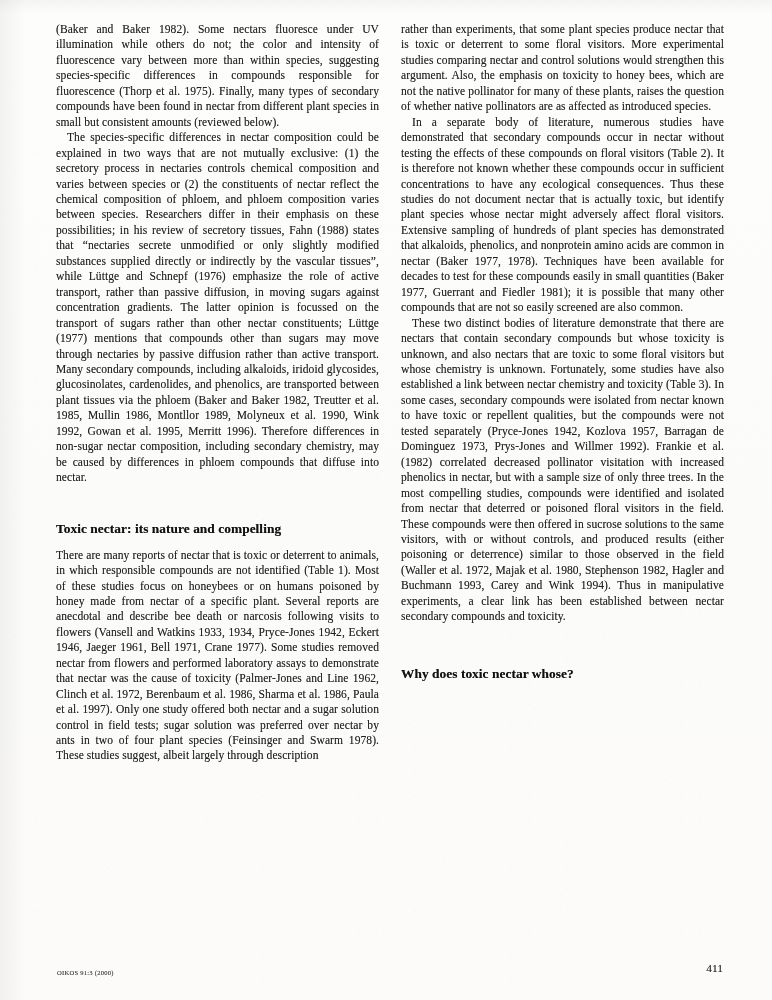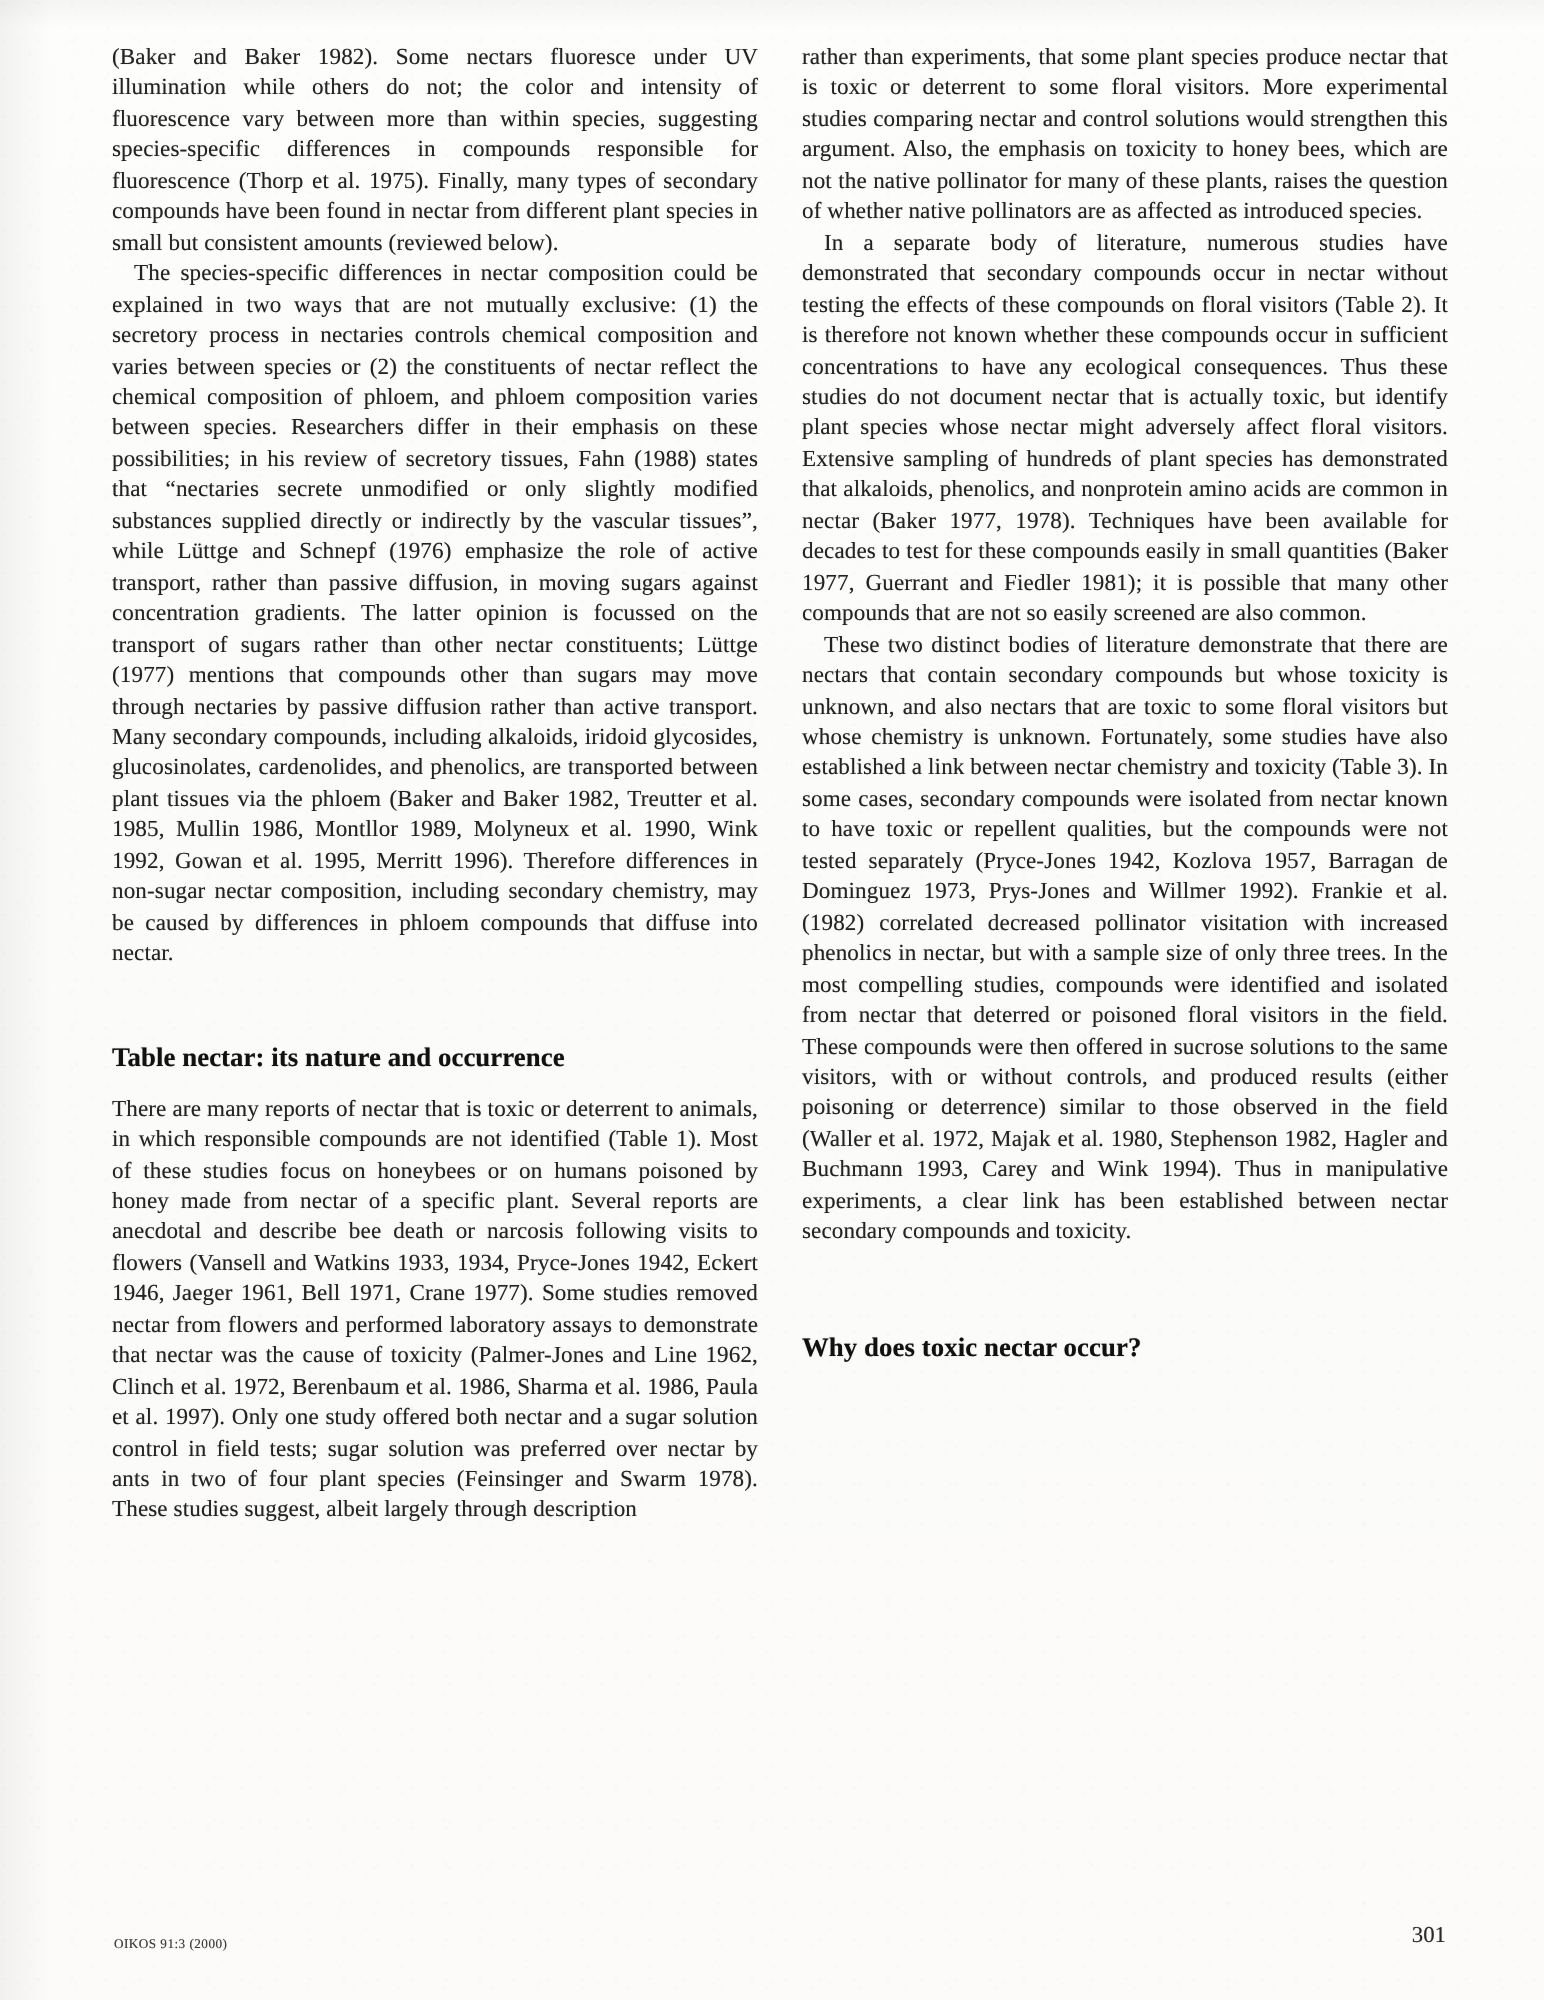--- a/index.html
+++ b/index.html
@@ -137,42 +137,42 @@
   <div class="columns">
 
     <div class="col">
 
       <p class="body-par">(Baker and Baker 1982). Some nectars fluoresce under UV illumination while others do not; the color and intensity of fluorescence vary between more than within species, suggesting species-specific differences in compounds responsible for fluorescence (Thorp et al. 1975). Finally, many types of secondary compounds have been found in nectar from different plant species in small but consistent amounts (reviewed below).</p>
 
       <p class="body-par indent">The species-specific differences in nectar composition could be explained in two ways that are not mutually exclusive: (1) the secretory process in nectaries controls chemical composition and varies between species or (2) the constituents of nectar reflect the chemical composition of phloem, and phloem composition varies between species. Researchers differ in their emphasis on these possibilities; in his review of secretory tissues, Fahn (1988) states that “nectaries secrete unmodified or only slightly modified substances supplied directly or indirectly by the vascular tissues”, while Lüttge and Schnepf (1976) emphasize the role of active transport, rather than passive diffusion, in moving sugars against concentration gradients. The latter opinion is focussed on the transport of sugars rather than other nectar constituents; Lüttge (1977) mentions that compounds other than sugars may move through nectaries by passive diffusion rather than active transport. Many secondary compounds, including alkaloids, iridoid glycosides, glucosinolates, cardenolides, and phenolics, are transported between plant tissues via the phloem (Baker and Baker 1982, Treutter et al. 1985, Mullin 1986, Montllor 1989, Molyneux et al. 1990, Wink 1992, Gowan et al. 1995, Merritt 1996). Therefore differences in non-sugar nectar composition, including secondary chemistry, may be caused by differences in phloem compounds that diffuse into nectar.</p>
 
       <div class="sp-head-before"></div>
 
-      <h2 class="section-head">Table nectar: its nature and occurrence</h2>
+      <h2 class="section-head">Toxic nectar: its nature and compelling</h2>
 
       <div class="sp-head-after"></div>
 
       <p class="body-par">There are many reports of nectar that is toxic or deterrent to animals, in which responsible compounds are not identified (Table 1). Most of these studies focus on honeybees or on humans poisoned by honey made from nectar of a specific plant. Several reports are anecdotal and describe bee death or narcosis following visits to flowers (Vansell and Watkins 1933, 1934, Pryce-Jones 1942, Eckert 1946, Jaeger 1961, Bell 1971, Crane 1977). Some studies removed nectar from flowers and performed laboratory assays to demonstrate that nectar was the cause of toxicity (Palmer-Jones and Line 1962, Clinch et al. 1972, Berenbaum et al. 1986, Sharma et al. 1986, Paula et al. 1997). Only one study offered both nectar and a sugar solution control in field tests; sugar solution was preferred over nectar by ants in two of four plant species (Feinsinger and Swarm 1978). These studies suggest, albeit largely through description</p>
     </div>
 
     <div class="col">
 
       <p class="body-par">rather than experiments, that some plant species produce nectar that is toxic or deterrent to some floral visitors. More experimental studies comparing nectar and control solutions would strengthen this argument. Also, the emphasis on toxicity to honey bees, which are not the native pollinator for many of these plants, raises the question of whether native pollinators are as affected as introduced species.</p>
 
       <p class="body-par indent">In a separate body of literature, numerous studies have demonstrated that secondary compounds occur in nectar without testing the effects of these compounds on floral visitors (Table 2). It is therefore not known whether these compounds occur in sufficient concentrations to have any ecological consequences. Thus these studies do not document nectar that is actually toxic, but identify plant species whose nectar might adversely affect floral visitors. Extensive sampling of hundreds of plant species has demonstrated that alkaloids, phenolics, and nonprotein amino acids are common in nectar (Baker 1977, 1978). Techniques have been available for decades to test for these compounds easily in small quantities (Baker 1977, Guerrant and Fiedler 1981); it is possible that many other compounds that are not so easily screened are also common.</p>
 
       <p class="body-par indent">These two distinct bodies of literature demonstrate that there are nectars that contain secondary compounds but whose toxicity is unknown, and also nectars that are toxic to some floral visitors but whose chemistry is unknown. Fortunately, some studies have also established a link between nectar chemistry and toxicity (Table 3). In some cases, secondary compounds were isolated from nectar known to have toxic or repellent qualities, but the compounds were not tested separately (Pryce-Jones 1942, Kozlova 1957, Barragan de Dominguez 1973, Prys-Jones and Willmer 1992). Frankie et al. (1982) correlated decreased pollinator visitation with increased phenolics in nectar, but with a sample size of only three trees. In the most compelling studies, compounds were identified and isolated from nectar that deterred or poisoned floral visitors in the field. These compounds were then offered in sucrose solutions to the same visitors, with or without controls, and produced results (either poisoning or deterrence) similar to those observed in the field (Waller et al. 1972, Majak et al. 1980, Stephenson 1982, Hagler and Buchmann 1993, Carey and Wink 1994). Thus in manipulative experiments, a clear link has been established between nectar secondary compounds and toxicity.</p>
 
       <div class="sp-head-before-r"></div>
 
-      <h2 class="section-head">Why does toxic nectar occur?</h2>
+      <h2 class="section-head">Why does toxic nectar whose?</h2>
 
       <div class="sp-head-after"></div>
 
     </div>
   </div>
 
   <div class="footer-left">OIKOS 91:3 (2000)</div>
 
-  <div class="folio">301</div>
+  <div class="folio">411</div>
 
   <div class="scan-grain"></div>
 </div>
 
 </body></html>

